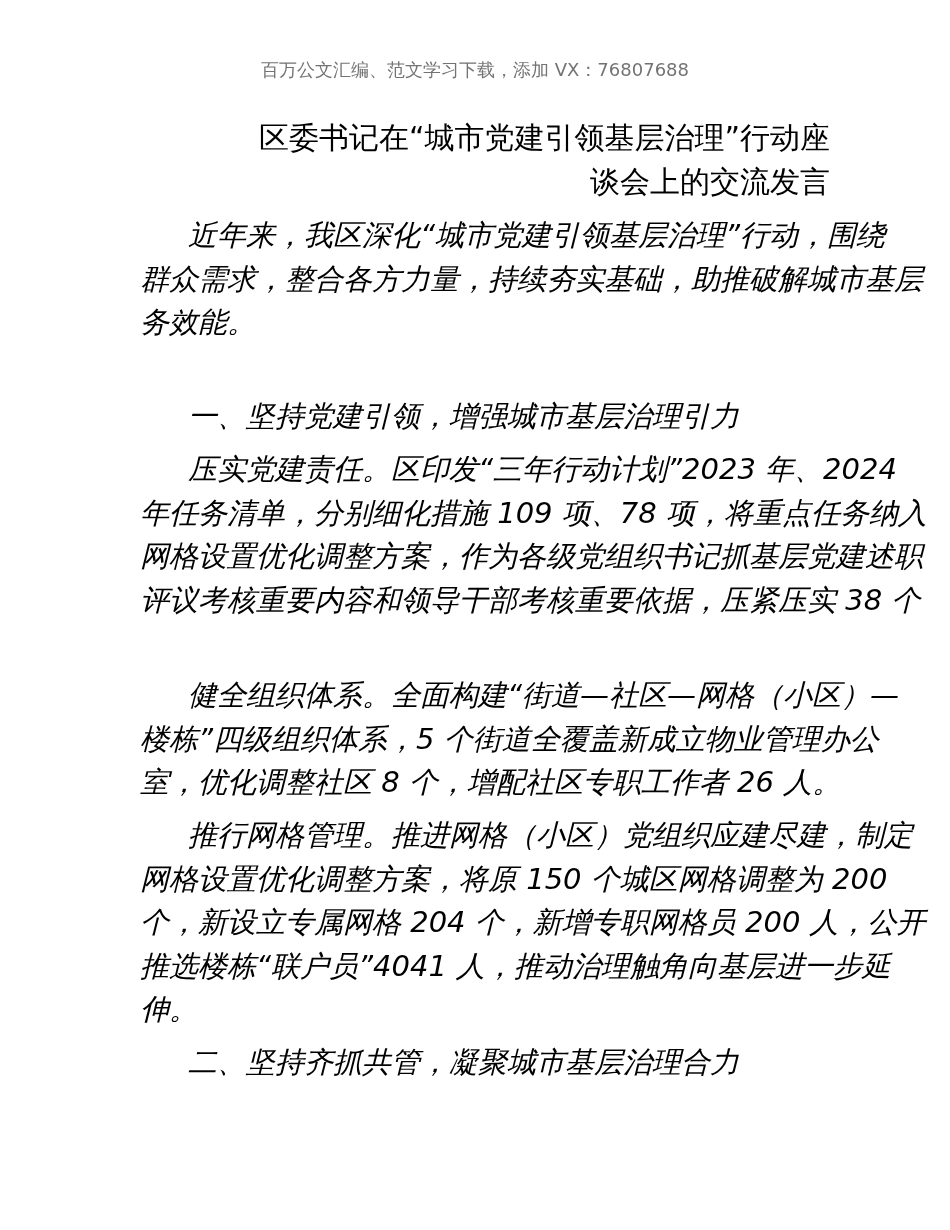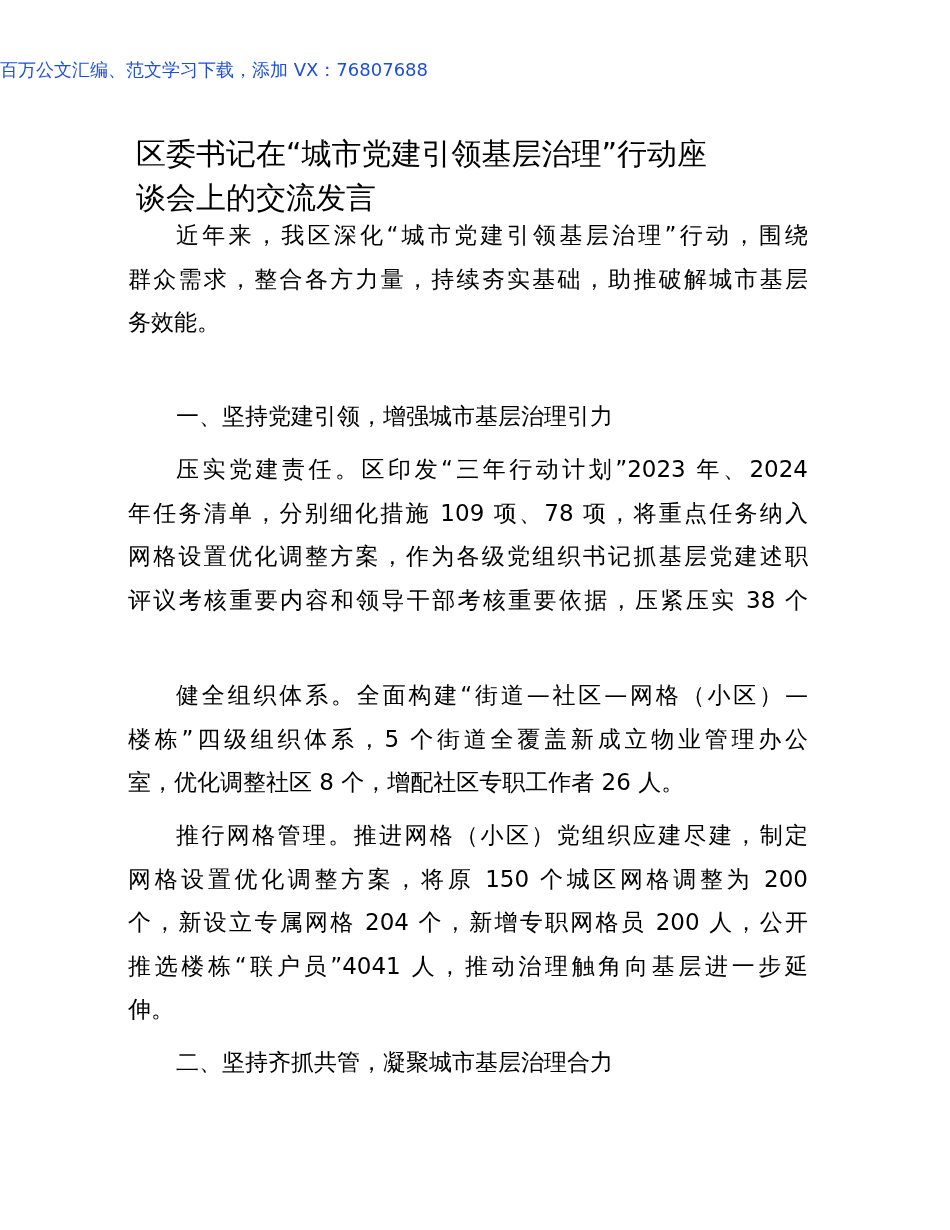--- a/index.html
+++ b/index.html
@@ -13,41 +13,43 @@
       position: relative;
       overflow: hidden;
       font-family: "DejaVu Sans", "Liberation Sans", sans-serif;
       color: #000000;
     }
     .header-note {
       position: absolute;
       top: 56px;
       left: 0;
       width: 950px;
+      text-align: center;
       font-size: 18px;
       line-height: 28px;
-      color: #1d4ed8;
+      color: #737373;
     }
     .title {
       position: absolute;
       top: 116px;
       left: 120px;
       width: 710px;
-      text-align: left;
+      text-align: right;
       font-size: 30px;
       line-height: 44px;
       font-weight: normal;
-      margin: 16px;
+      margin: 0;
     }
     .title .line { display: block; white-space: nowrap; }
     .body {
       position: absolute;
-      left: 128px;
+      left: 140px;
       width: 680px;
-      font-size: 23px;
+      font-size: 29px;
+      font-style: italic;
     }
     .para {
       margin: 0;
     }
     .para .line {
       display: block;
       height: 43.5px;
       line-height: 43.5px;
       white-space: nowrap;
       text-align: justify;

